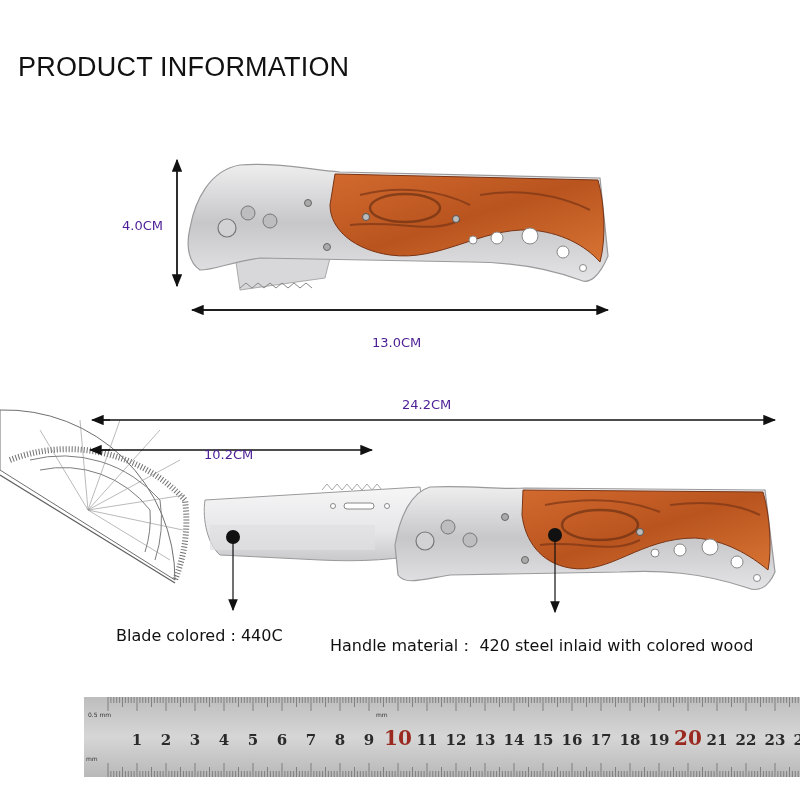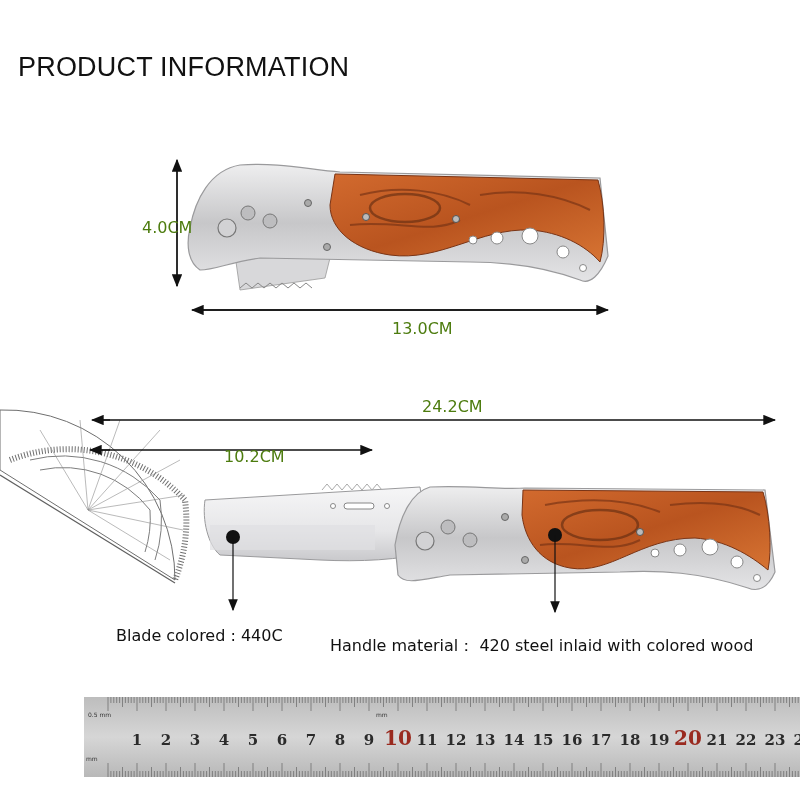--- a/index.html
+++ b/index.html
@@ -1,19 +1,19 @@
 <!DOCTYPE html>
 <html><head>
 <meta charset="utf-8">
 <style>
   html, body { margin:0; padding:0; background:#ffffff; }
   body { width:800px; height:800px; position:relative; overflow:hidden; font-family:"DejaVu Sans", sans-serif; color:#111; }
   .abs { position:absolute; }
   .title { left:0; width:800px; top:52px; text-align:left; font-size:27px; letter-spacing:0.2px; color:#111; font-family:"Liberation Sans", sans-serif;margin-left:18px; }
-  .dim-label { font-size:16px; color:#4d7c0f; font-family:"DejaVu Sans", sans-serif;margin-left:20px; }
+  .dim-label { font-size:13px; color:#4c1d95; font-family:"DejaVu Sans", sans-serif; }
   .mat-label { font-size:16px; color:#111; font-family:"DejaVu Sans", sans-serif; }
   svg { position:absolute; left:0; top:0; }
   .ruler-num { font-family:"DejaVu Serif", serif; font-weight:bold; font-size:15px; fill:#2b2b2b; }
   .ruler-num.red { fill:#9a2a1f; font-size:20px; }
   .ruler-small { font-family:"DejaVu Sans", sans-serif; font-size:6px; fill:#333; }
 </style>
 </head>
 <body>
 
 <div class="abs title">PRODUCT INFORMATION</div>
@@ -644,17 +644,17 @@
         <text x="775" y="745" text-anchor="middle" class="ruler-num">23</text>
         <text x="804" y="745" text-anchor="middle" class="ruler-num">24</text>
         <text x="88" y="717" class="ruler-small">0.5 mm</text>
         <text x="376" y="717" class="ruler-small">mm</text>
         <text x="86" y="761" class="ruler-small">mm</text>
       </g>
   </g>
 </svg>
 
 <div class="abs dim-label" style="left:122px;top:218px;">4.0CM</div>
-<div class="abs dim-label" style="left:372px;top:319px;">13.0CM</div>
+<div class="abs dim-label" style="left:372px;top:335px;">13.0CM</div>
 <div class="abs dim-label" style="left:402px;top:397px;">24.2CM</div>
 <div class="abs dim-label" style="left:204px;top:447px;">10.2CM</div>
 <div class="abs mat-label" style="left:116px;top:626px;">Blade colored : 440C</div>
 <div class="abs mat-label" style="left:330px;top:636px;">Handle material： 420 steel inlaid with colored wood</div>
 
 </body></html>

